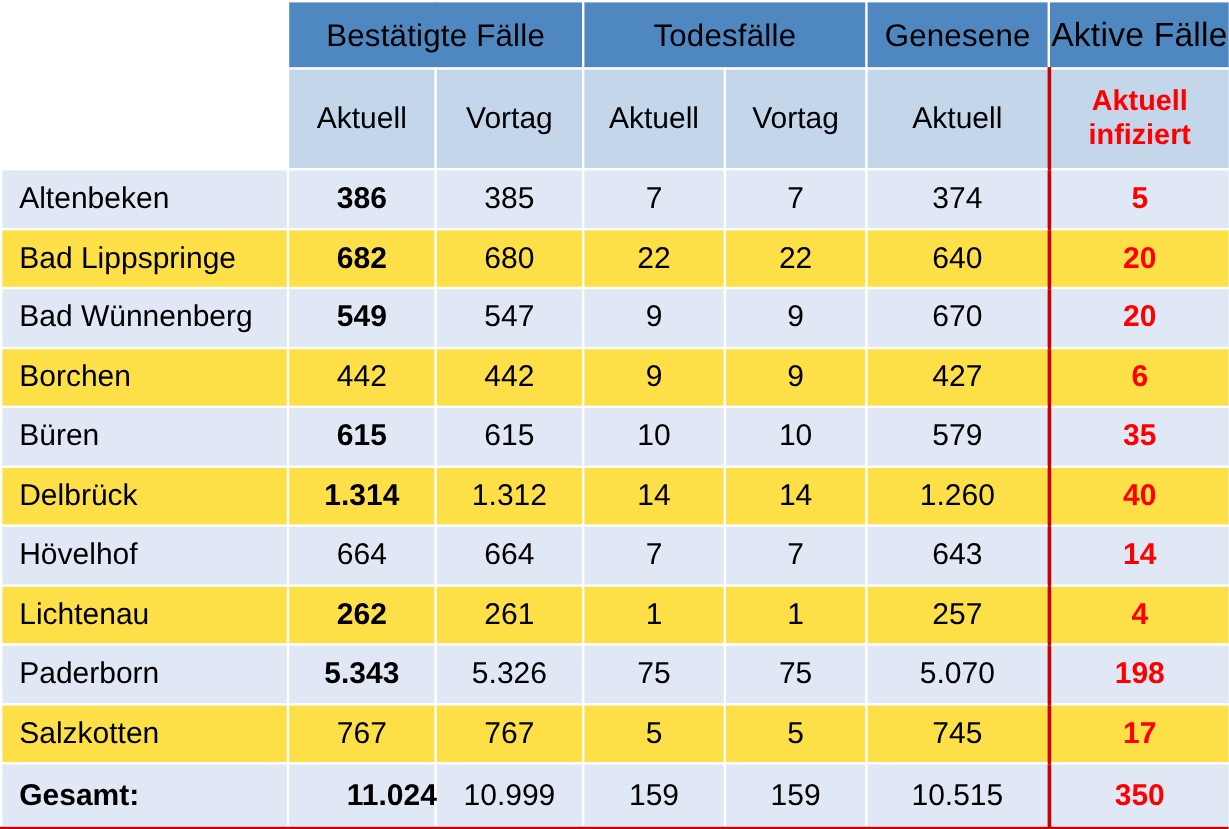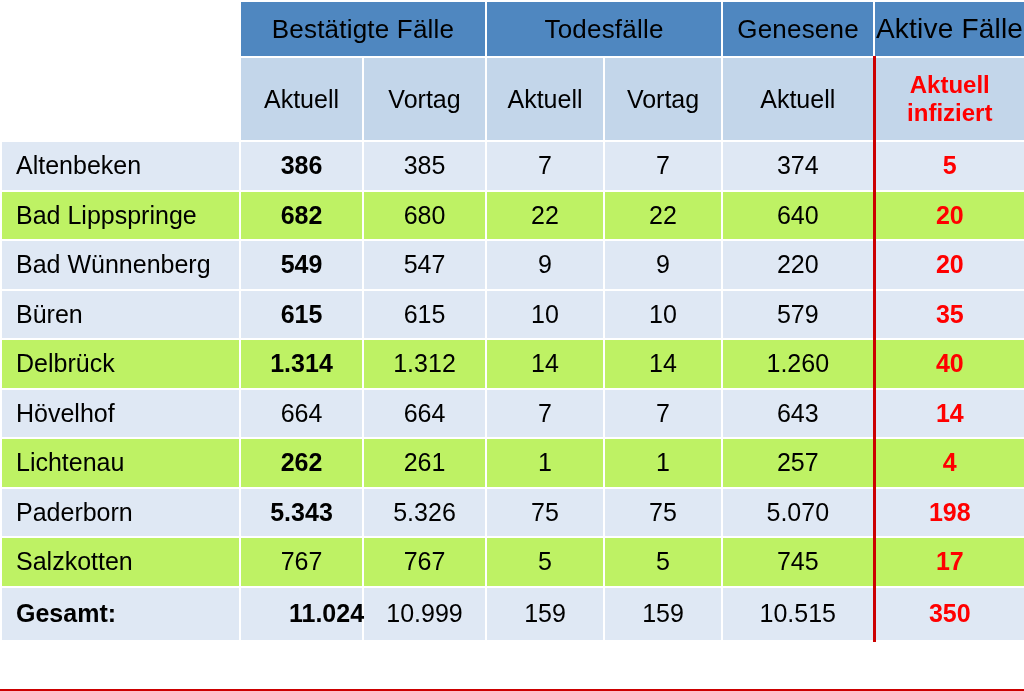--- a/index.html
+++ b/index.html
@@ -82,21 +82,21 @@
     font-size: 25px;
     background: #dfe8f4;
   }
   tbody td.name {
     text-align: left;
     padding-left: 14px;
     font-size: 25px;
     background: #dfe8f4;
   }
   tbody td.alt, tbody tr.alt td {
-    background: #bef264;
+    background: #fde047;
   }
   tbody td.bold { font-weight: bold; }
   tbody td.akt {
     color: #ff0000;
     font-weight: bold;
     border-left: 3px solid #cc0000 !important;
   }
   tbody tr.total td {
     font-weight: normal;
     background: #dfe8f4;
@@ -169,22 +169,31 @@
           <td class="alt">22</td>
           <td class="alt">640</td>
           <td class="akt alt">20</td>
         </tr>
         <tr>
           <td class="name">Bad Wünnenberg</td>
           <td class="bold">549</td>
           <td>547</td>
           <td>9</td>
           <td>9</td>
-          <td>220</td>
+          <td>670</td>
           <td class="akt">20</td>
+        </tr>
+        <tr>
+          <td class="name alt">Borchen</td>
+          <td class=" alt">442</td>
+          <td class="alt">442</td>
+          <td class="alt">9</td>
+          <td class="alt">9</td>
+          <td class="alt">427</td>
+          <td class="akt alt">6</td>
         </tr>
         <tr>
           <td class="name">Büren</td>
           <td class="bold">615</td>
           <td>615</td>
           <td>10</td>
           <td>10</td>
           <td>579</td>
           <td class="akt">35</td>
         </tr>

